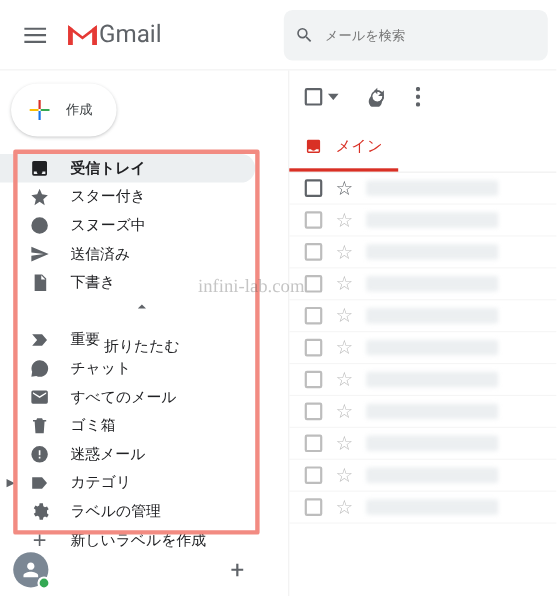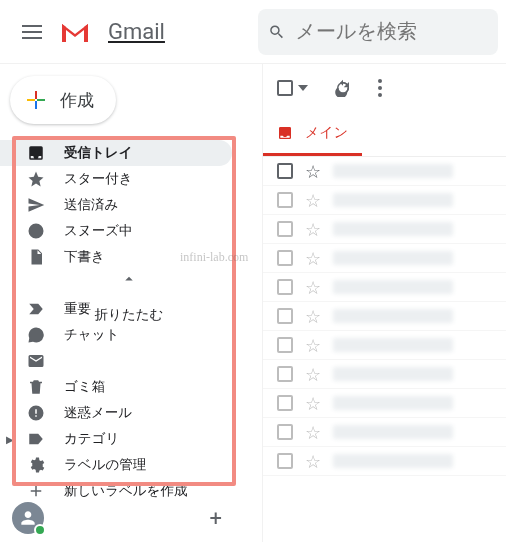--- a/index.html
+++ b/index.html
@@ -20,52 +20,52 @@
     height: 64px;
     padding: 0 8px;
     border-bottom: 1px solid #f1f1f1;
   }
   .menu-btn {
     width: 48px; height: 48px;
     display: flex; align-items: center; justify-content: center;
     border-radius: 50%;
     cursor: pointer;
   }
-  .logo-wrap { display: flex; align-items: flex-end; gap: 18px; margin-left: 4px; text-decoration: underline; }
+  .logo-wrap { display: flex; align-items: center; gap: 0; margin-left: 4px; }
   .logo-text { font-size: 22px; color: #5f6368; font-weight: 400; }
   .search-wrap {
     margin-left: auto;
     background: #f1f3f4;
     border-radius: 8px;
     height: 46px;
     display: flex;
     align-items: center;
     padding: 0 10px;
     flex: 1;
     max-width: 240px;
     margin-right: 0;
   }
   .search-input {
     border: none; background: transparent;
-    font-size: 20px; color: #5f6368;
+    font-size: 12px; color: #5f6368;
     margin-left: 10px; outline: none;
     width: 100%;
   }
   
   .compose-row { padding: 12px 8px 8px 10px; }
   .compose {
     display: inline-flex; align-items: center;
     height: 48px;
     padding: 0 22px 0 14px;
     border-radius: 24px;
     box-shadow: 0 1px 3px rgba(60,64,67,.3);
     background: #fff;
     cursor: pointer;
     gap: 12px;
-    font-size: 17px;
+    font-size: 12px;
     color: #3c4043;
   }
   
   .sidebar-box {
     position: absolute;
     left: 12px;
     top: 136px;
     width: 224px;
     height: 350px;
     border: 4px solid #f28b82;
@@ -175,21 +175,21 @@
     border-radius: 2px;
     filter: blur(2px);
     max-width: 120px;
   }
   .msg-row.first .cb { border-color: #5f6368; }
   .msg-row.first .star { color: #5f6368; }
   .watermark {
     position: absolute;
     top: 250px; left: 180px;
     color: rgba(90,90,90,.35);
-    font-size: 12px;
+    font-size: 17px;
     font-family: serif;
     z-index: 20;
     pointer-events: none;
   }
   svg { display: block; }
 </style>
 </head>
 <body>
 
 <div class="header">
@@ -242,33 +242,33 @@
       <span class="icon">
         <svg width="18" height="18" viewBox="0 0 24 24" fill="#5f6368">
           <path d="M12 2l2.9 6.9L22 10l-5.5 4.8L18.2 22 12 18l-6.2 4 1.7-7.2L2 10l7.1-1.1z"></path>
         </svg>
       </span>
       <span>スター付き</span>
     </div>
     <div class="nav-item" style="position: relative;">
       <span class="icon">
         <svg width="18" height="18" viewBox="0 0 24 24" fill="#5f6368">
+          <path d="M12 2a10 10 0 100 20 10 10 0 000-20zm1 11h5v-2h-4V6h-2v7h1z"></path>
+        </svg>
+      </span>
+      <span>スヌーズ中</span>
+    </div>
+    <div class="nav-item" style="position: relative;">
+      <span class="icon">
+        <svg width="18" height="18" viewBox="0 0 24 24" fill="#5f6368">
           <path d="M2 21l21-9L2 3v7l15 2-15 2v7z"></path>
         </svg>
       </span>
       <span>送信済み</span>
     </div>
-    <div class="nav-item" style="position: relative;">
-      <span class="icon">
-        <svg width="18" height="18" viewBox="0 0 24 24" fill="#5f6368">
-          <path d="M12 2a10 10 0 100 20 10 10 0 000-20zm1 11h5v-2h-4V6h-2v7h1z"></path>
-        </svg>
-      </span>
-      <span>スヌーズ中</span>
-    </div>
     <div class="nav-item" style="position: relative; text-align: right;">
       <span class="icon">
         <svg width="18" height="18" viewBox="0 0 24 24" fill="#5f6368">
           <path d="M6 2h9l5 5v15H6V2zm8 1v5h5"></path>
         </svg>
       </span>
       <span>下書き</span>
     </div>
     <div class="nav-item" style="position: relative; flex-direction: column;">
       <span class="icon">
@@ -293,20 +293,21 @@
         </svg>
       </span>
       <span>チャット</span>
     </div>
     <div class="nav-item" style="position: relative;">
       <span class="icon">
         <svg width="18" height="18" viewBox="0 0 24 24" fill="#5f6368">
           <path d="M20 4H4a2 2 0 00-2 2v12a2 2 0 002 2h16a2 2 0 002-2V6a2 2 0 00-2-2zm0 4l-8 5-8-5V6l8 5 8-5v2z"></path>
         </svg>
       </span>
+      <span>すべてのメール</span>
     </div>
     <div class="nav-item" style="position: relative;">
       <span class="icon">
         <svg width="18" height="18" viewBox="0 0 24 24" fill="#5f6368">
           <path d="M6 7h12l-1 14H7L6 7zm3-4h6l1 2h4v2H4V5h4l1-2z"></path>
         </svg>
       </span>
       <span>ゴミ箱</span>
     </div>
     <div class="nav-item" style="position: relative;">

